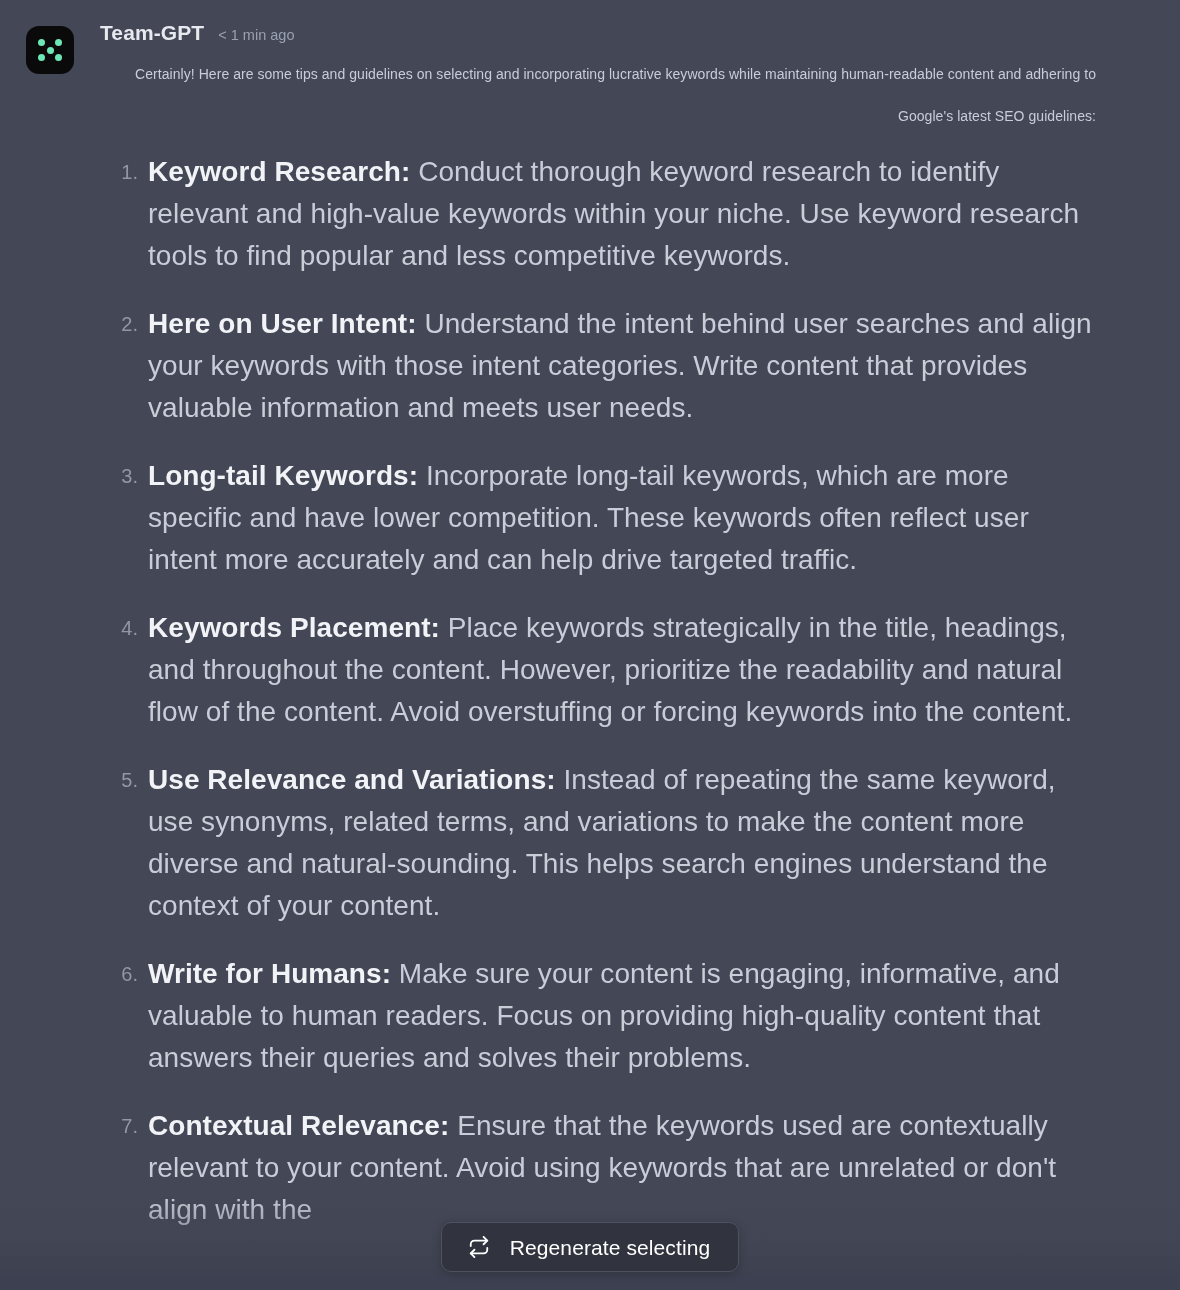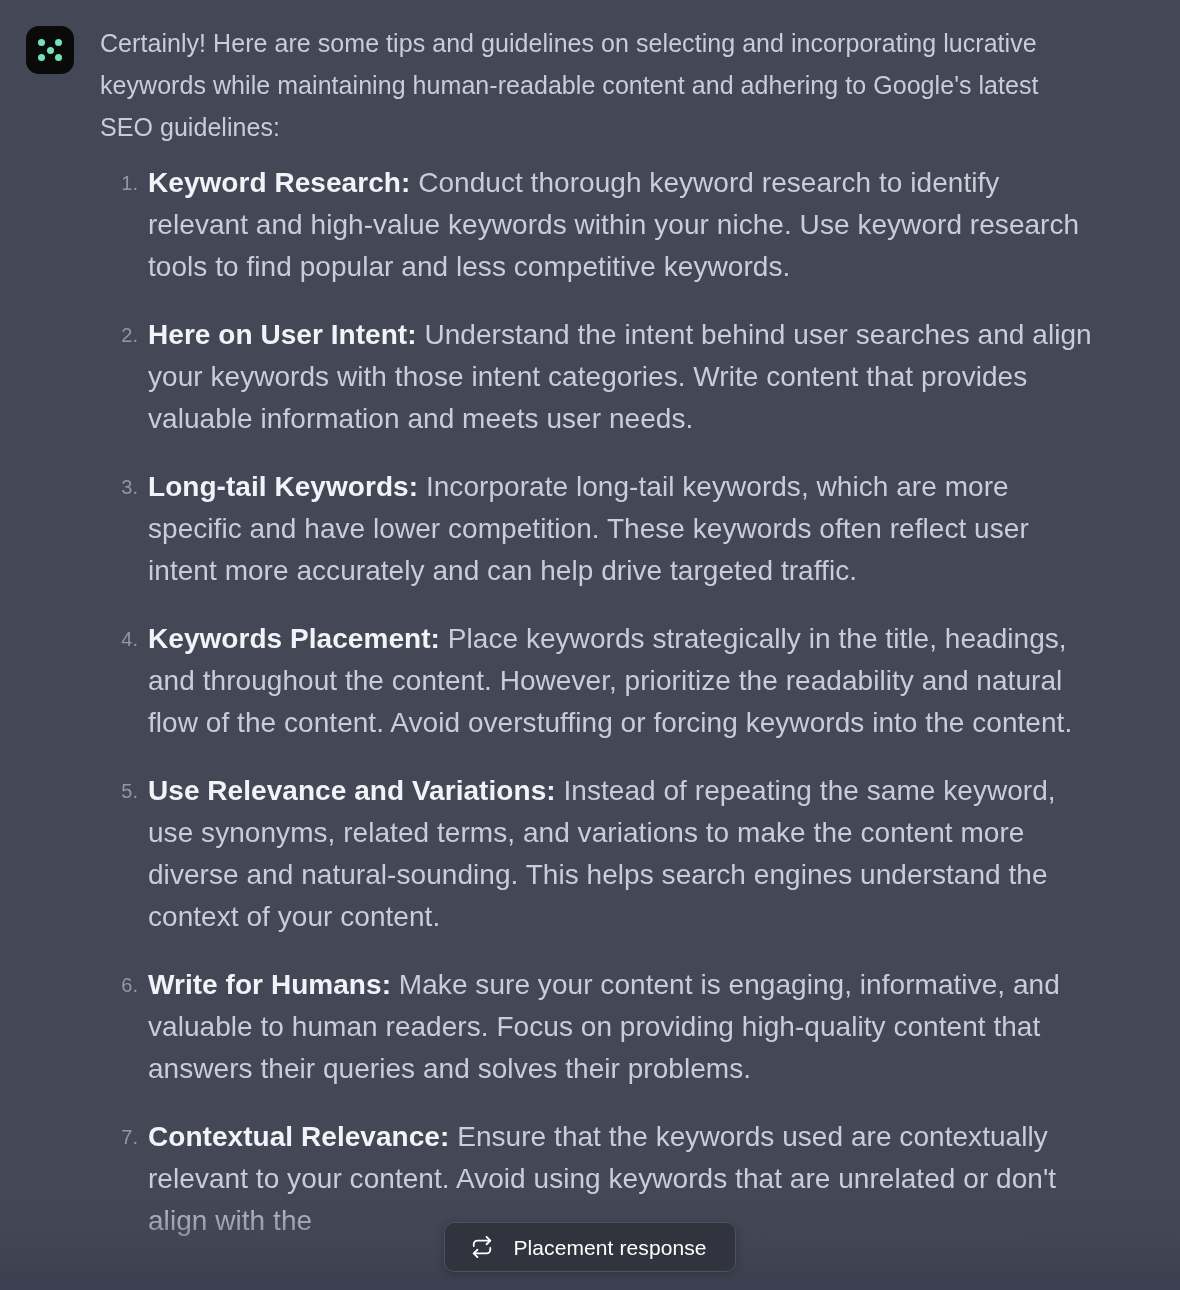--- a/index.html
+++ b/index.html
@@ -80,25 +80,26 @@
     letter-spacing: 0.1px;
   }
   .timestamp {
     font-size: 14.5px;
     color: #9ba0b0;
     font-weight: normal;
   }
 
   
   .intro {
-    font-size: 25px;
+    font-size: 14px;
     line-height: 42px;
     color: #c9cdd8;
     margin: 0 0 14px 0;
     letter-spacing: 0.05px;
+    text-align: right;
   }
 
   
   ol.tips {
     margin: 0;
     padding: 0;
     list-style: none;
     counter-reset: tip;
   }
   ol.tips > li {
@@ -199,20 +200,24 @@
         <span class="dot d1"></span>
         <span class="dot d2"></span>
         <span class="dot d3"></span>
         <span class="dot d4"></span>
         <span class="dot d5"></span>
       </div>
     </div>
 
     <div class="body-col">
 
+      <div class="msg-head">
+        <span class="author">Team-GPT</span>
+        <span class="timestamp">&lt; 1 min ago</span>
+      </div>
 
       <p class="intro">Certainly! Here are some tips and guidelines on selecting and incorporating lucrative keywords while maintaining human-readable content and adhering to Google's latest SEO guidelines:</p>
 
       <ol class="tips">
         <li>
           <span class="lead">Keyword Research:</span><span> Conduct thorough keyword research to identify relevant and high-value keywords within your niche. Use keyword research tools to find popular and less competitive keywords.</span>
         </li>
         <li>
           <span class="lead">Here on User Intent:</span><span> Understand the intent behind user searches and align your keywords with those intent categories. Write content that provides valuable information and meets user needs.</span>
         </li>
@@ -242,17 +247,17 @@
   <div class="regen-wrap">
     <button class="regen-btn">
       <span class="regen-icon">
         <svg viewBox="0 0 24 24" width="22" height="22" fill="none" stroke="#ffffff" stroke-width="2" stroke-linecap="round" stroke-linejoin="round">
           <polyline points="17 1 21 5 17 9"></polyline>
           <path d="M3 11V9a4 4 0 0 1 4-4h14"></path>
           <polyline points="7 23 3 19 7 15"></polyline>
           <path d="M21 13v2a4 4 0 0 1-4 4H3"></path>
         </svg>
       </span>
-      <span class="label">Placement response</span>
+      <span class="label">Regenerate selecting</span>
     </button>
   </div>
 
 </div>
 
 </body></html>

